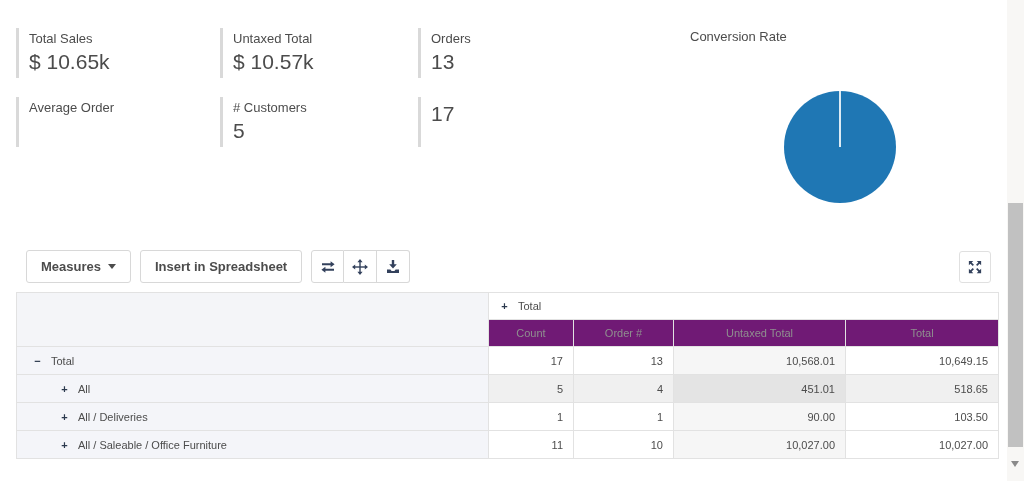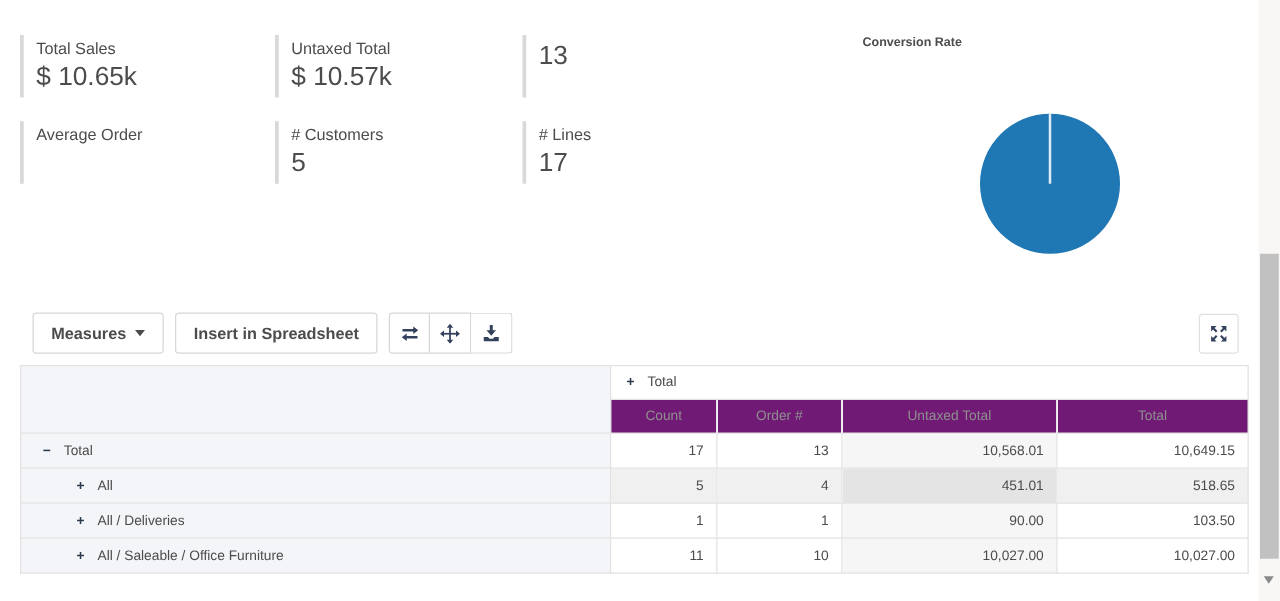--- a/index.html
+++ b/index.html
@@ -21,21 +21,21 @@
   }
   .kpi-card {
     border-left: 3px solid #d9d9d9;
     padding: 2px 0 2px 10px;
     height: 50px;
   }
   .kpi-label { font-size: 13px; color: #4c4c4c; line-height: 17px; }
   .kpi-value { font-size: 21px; color: #4c4c4c; line-height: 28px; margin-top: 1px; }
 
   
-  .chart-title { position: absolute; left: 690px; top: 29px; font-size: 10px; color: #4c4c4c; font-weight: bold; }
+  .chart-title { position: absolute; left: 690px; top: 29px; font-size: 13px; color: #4c4c4c; }
   .chart-legend {
     position: absolute; left: 805px; top: 65px;
     display: flex; align-items: center; gap: 8px;
     font-size: 13px; color: #555; margin-top: 48px;
   }
   .legend-swatch {
     width: 45px; height: 14px;
     background: #1f77b4; border: 1px solid #16608f;
   }
   .pie {
@@ -136,31 +136,31 @@
 <div class="kpi-grid">
   <div class="kpi-card">
     <div class="kpi-label">Total Sales</div>
     <div class="kpi-value">$ 10.65k</div>
   </div>
   <div class="kpi-card">
     <div class="kpi-label">Untaxed Total</div>
     <div class="kpi-value">$ 10.57k</div>
   </div>
   <div class="kpi-card">
+    <div class="kpi-label">Orders</div>
     <div class="kpi-value">13</div>
   </div>
   <div class="kpi-card">
     <div class="kpi-label">Average Order</div>
   </div>
   <div class="kpi-card">
     <div class="kpi-label"># Customers</div>
     <div class="kpi-value">5</div>
   </div>
   <div class="kpi-card">
-    <div class="kpi-label"># Lines</div>
     <div class="kpi-value">17</div>
   </div>
 </div>
 
 <div class="chart-title">Conversion Rate</div>
 <div class="chart-legend">
   <span class="legend-swatch"></span>
   <span>false</span>
 </div>
 <div class="pie">

